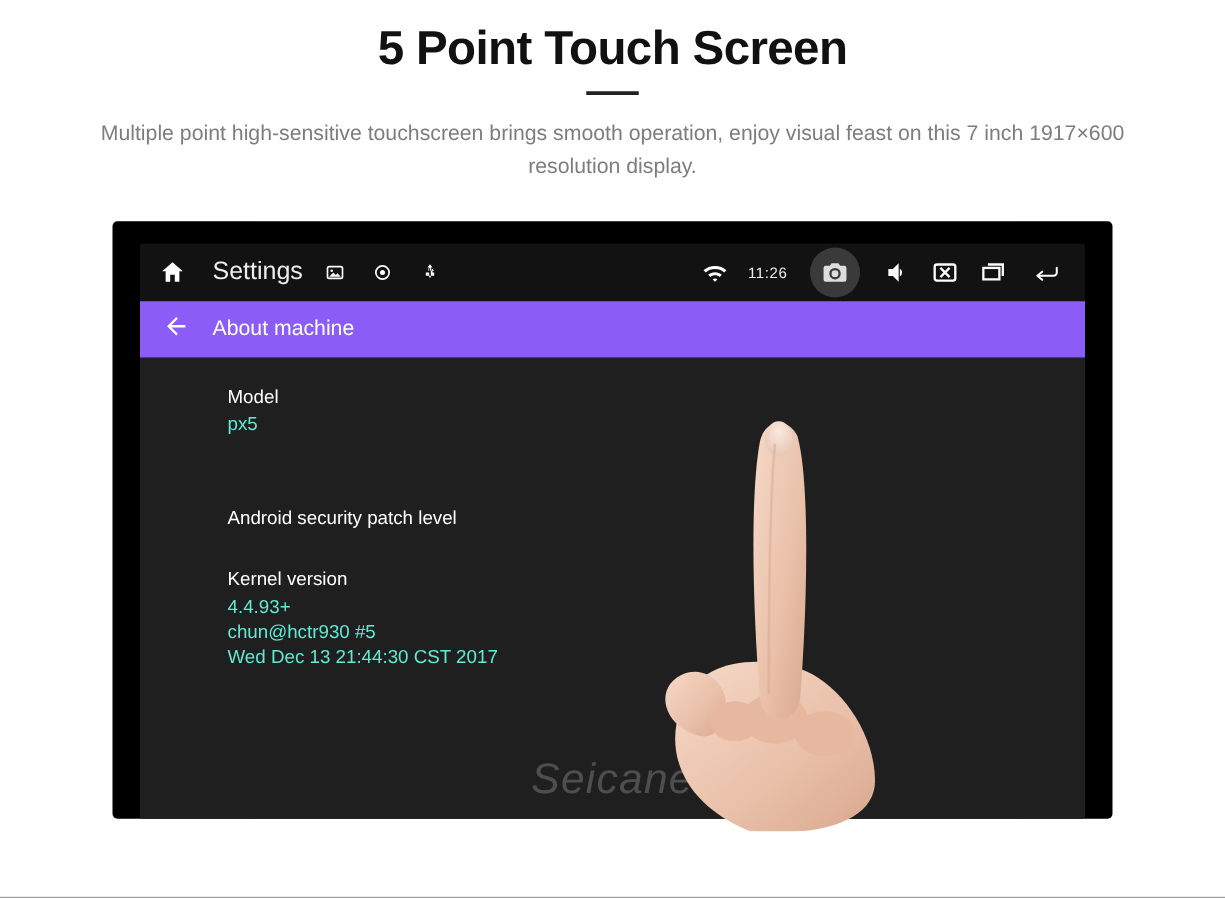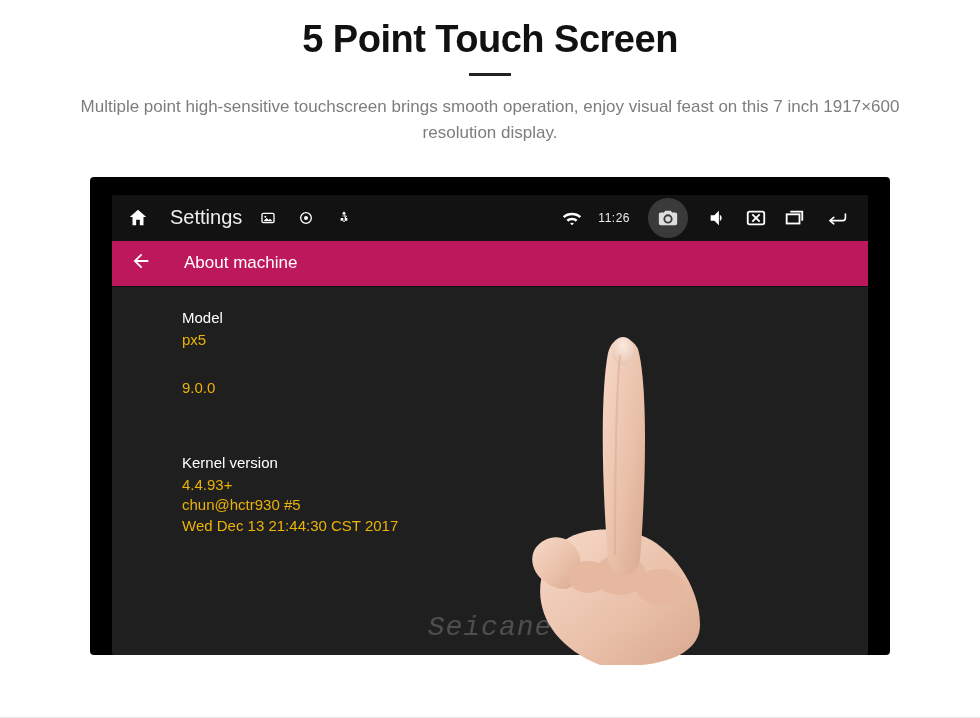--- a/index.html
+++ b/index.html
@@ -78,22 +78,22 @@
     margin: 0 4px;
   }
   .cam-circle svg { width: 22px; height: 22px; fill: #ddd; }
 
   
   .subheader {
     display: flex;
     align-items: center;
     height: 46px;
     padding: 0 18px;
-    gap: 32px;
-    background: #be185d;
+    gap: 18px;
+    background: #8b5cf6;
     border-bottom: 1px solid #111;
   }
   .subheader .sub-title {
     font-size: 17px;
     font-weight: 500;
     color: #fff;
   }
   .back-arrow svg { width: 22px; height: 22px; fill: #fff; }
 
   
@@ -103,33 +103,33 @@
   .list-item {
     padding: 14px 0;
   }
   .list-item .primary {
     font-size: 15px;
     color: #fff;
     margin-bottom: 4px;
   }
   .list-item .secondary {
     font-size: 15px;
-    color: #eab308;
+    color: #5eead4;
     line-height: 1.35;
     white-space: pre-line;
   }
 
   .watermark {
     position: absolute;
     bottom: 12px;
     left: 50%;
     transform: translateX(-50%);
-    font-family: Liberation Mono, monospace;
+    font-family: Liberation Sans, sans-serif;
     font-style: italic;
-    font-size: 28px;
+    font-size: 34px;
     color: rgba(200,200,200,0.28);
     letter-spacing: 1px;
     pointer-events: none;
   }
 
   
   .hand {
     position: absolute;
     right: 170px;
     bottom: -10px;
@@ -232,23 +232,23 @@
       </span>
       <span class="sub-title">About machine</span>
     </div>
 
     <div class="list">
       <div class="list-item">
         <div class="primary">Model</div>
         <div class="secondary">px5</div>
       </div>
       <div class="list-item">
-        <div class="secondary">9.0.0</div>
-      </div>
-      <div class="list-item">
+      </div>
+      <div class="list-item">
+        <div class="primary">Android security patch level</div>
       </div>
       <div class="list-item">
         <div class="primary">Kernel version</div>
         <div class="secondary">4.4.93+
 chun@hctr930 #5
 Wed Dec 13 21:44:30 CST 2017</div>
       </div>
     </div>
 
     <div class="watermark">Seicane</div>

